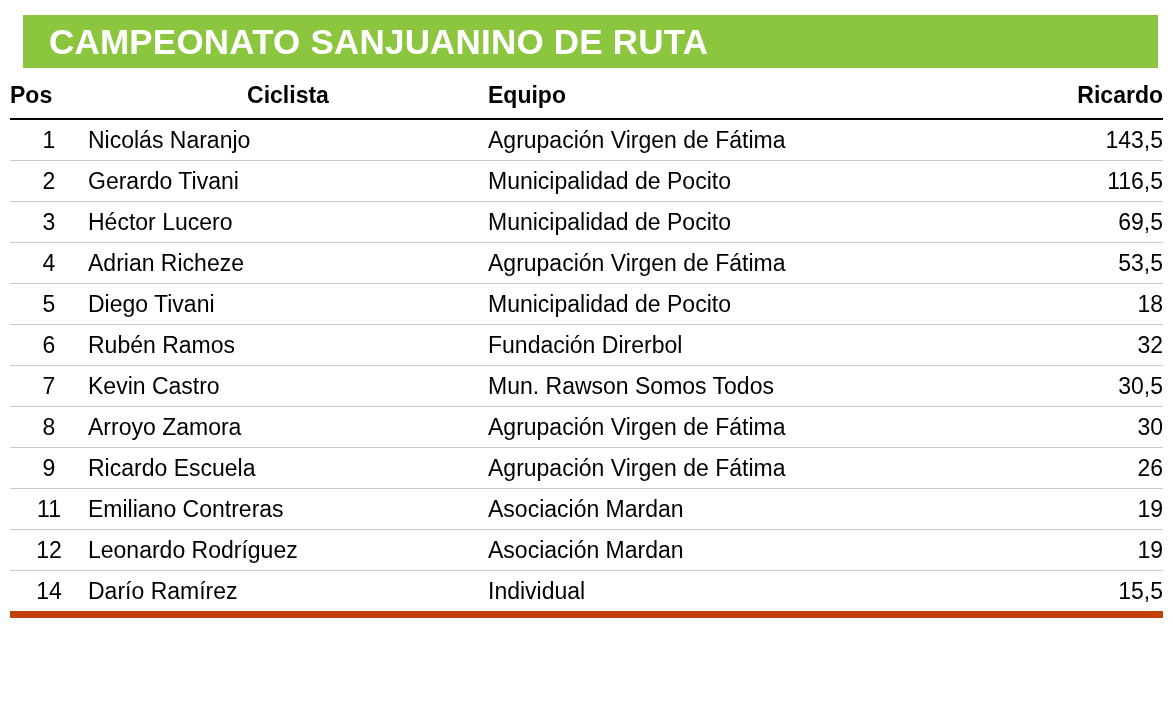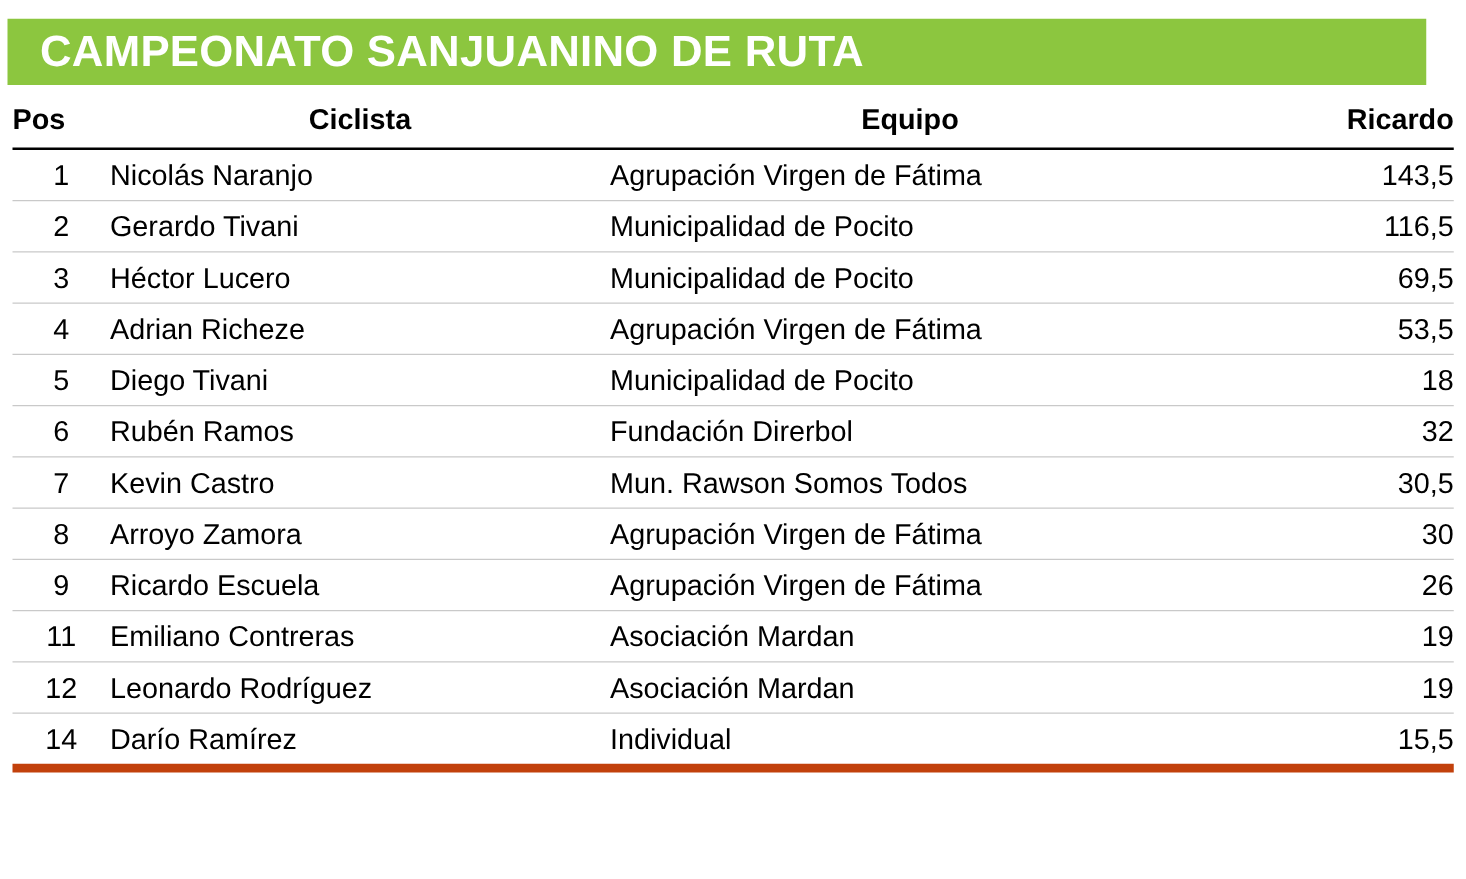--- a/index.html
+++ b/index.html
@@ -15,21 +15,21 @@
     overflow: hidden;
   }
   .page {
     width: 1173px;
     height: 703px;
     position: relative;
     box-sizing: border-box;
   }
   .title-bar {
     position: absolute;
-    left: 6px;
+    left: 23px;
     top: 15px;
     width: 1135px;
     height: 53px;
     background: #8cc63f;
     display: flex;
     align-items: center;
   }
   .title-bar .title-text {
     color: #ffffff;
     font-size: 35px;
@@ -65,21 +65,21 @@
   tbody tr:last-child td {
     border-bottom: 7px solid #c2410c;
   }
   .col-pos   { width: 78px;  text-align: center; }
   .col-name  { width: 400px; text-align: left; padding-left: 0; }
   .col-team  { width: 480px; text-align: left; }
   .col-pts   { width: 195px; text-align: right; padding-right: 10px; }
 
   th.col-pos  { text-align: left; padding-left: 8px; }
   th.col-name { text-align: center; }
-  th.col-team { text-align: center; }
+  th.col-team { text-align: left; }
   th.col-pts  { text-align: right; padding-right: 10px; }
 
   td.col-pos  { text-align: center; }
   td.col-name { padding-left: 142px; }
   td.col-team { padding-left: 10px; }
   td.col-pts  { text-align: right; padding-right: 14px; }
 
   .bottom-spacer {
     position: absolute;
     left: 10px;

